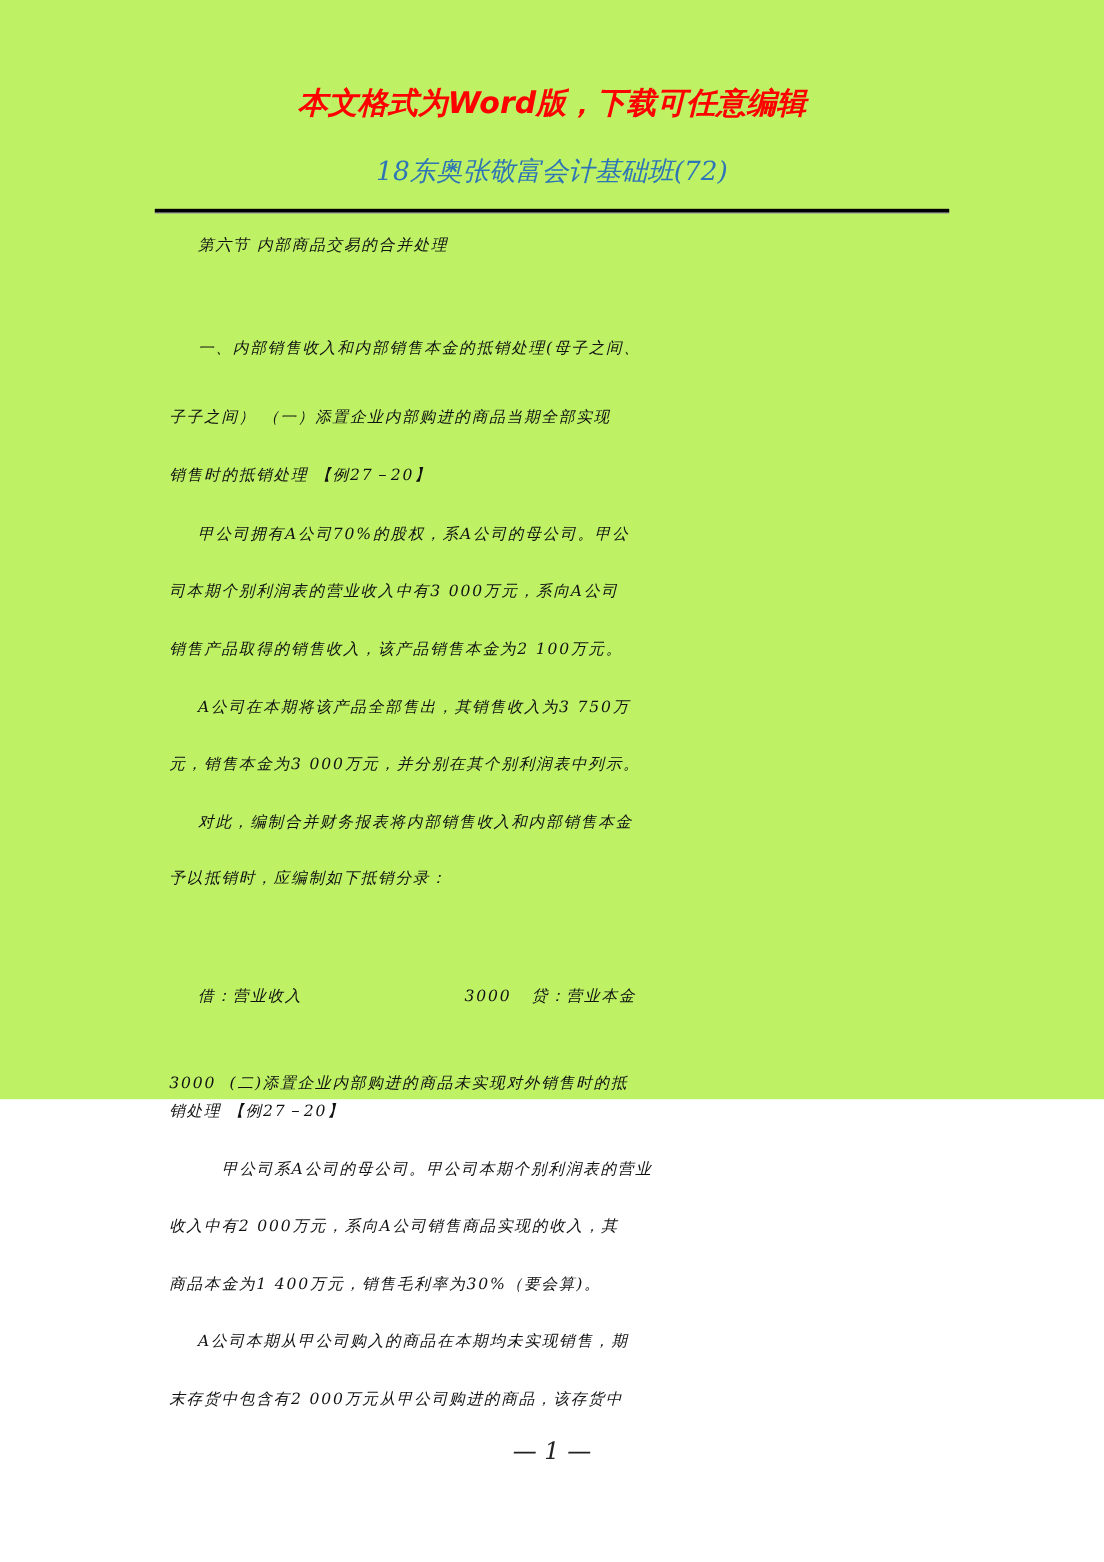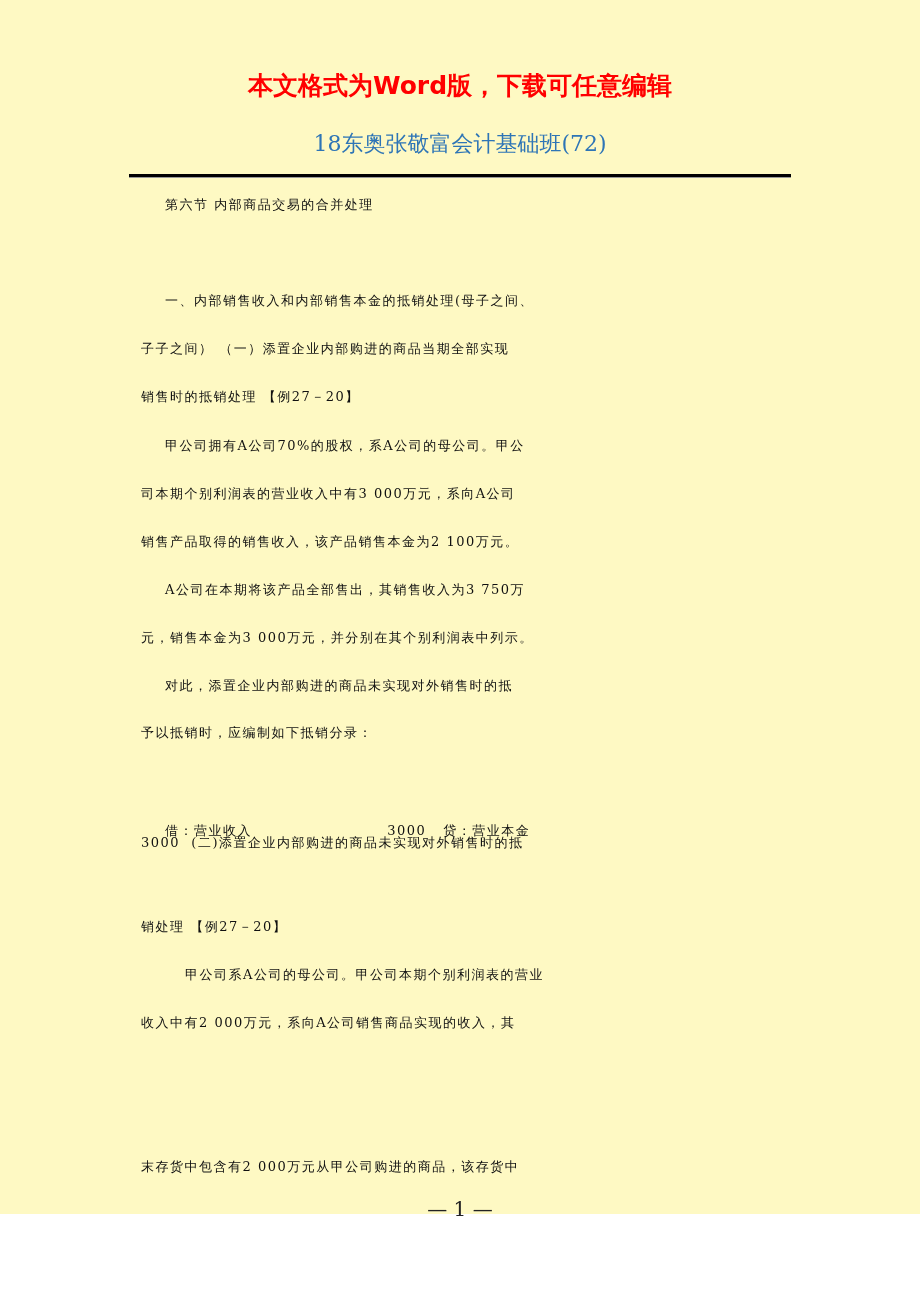--- a/index.html
+++ b/index.html
@@ -1,17 +1,17 @@
 <!DOCTYPE html>
 <html><head>
 <meta charset="utf-8">
 <style>
   html, body { margin: 0; padding: 0; background: #ffffff; }
   body { width: 920px; height: 1302px; position: relative; overflow: hidden; }
-  .page { position: absolute; left: 0; top: 0; width: 920px; height: 1214px; background: #fef9c3; }
+  .page { position: absolute; left: 0; top: 0; width: 920px; height: 916px; background: #bef264; font-style: italic; }
   .banner {
     position: absolute; left: 0; width: 920px; top: 66px; text-align: center;
     font-family: "DejaVu Sans", sans-serif; font-weight: bold; font-size: 25px;
     color: #ff0000; line-height: 40px; letter-spacing: 0px;
   }
   .title {
     position: absolute; left: 0; width: 920px; top: 122px; text-align: center;
     font-family: "DejaVu Serif", serif; font-size: 22px; color: #2e75b6;
     line-height: 44px;
   }
@@ -31,32 +31,34 @@
 </head>
 <body>
 
 <div class="page">
   <div class="banner">本文格式为Word版，下载可任意编辑</div>
   <div class="title">18东奥张敬富会计基础班(72)</div>
   <div class="rule"></div>
 
   <div class="line indent" style="top:190px;">第六节 内部商品交易的合并处理</div>
 
-  <div class="line indent" style="top:286px;">一、内部销售收入和内部销售本金的抵销处理(母子之间、</div>
+  <div class="line indent" style="top:276px;">一、内部销售收入和内部销售本金的抵销处理(母子之间、</div>
   <div class="line" style="top:334px;">子子之间）  （一）添置企业内部购进的商品当期全部实现</div>
   <div class="line" style="top:382px;">销售时的抵销处理 【例27－20】</div>
   <div class="line indent" style="top:431px;">甲公司拥有A公司70%的股权，系A公司的母公司。甲公</div>
   <div class="line" style="top:479px;">司本期个别利润表的营业收入中有3 000万元，系向A公司</div>
   <div class="line" style="top:527px;">销售产品取得的销售收入，该产品销售本金为2 100万元。</div>
   <div class="line indent" style="top:575px;">A公司在本期将该产品全部售出，其销售收入为3 750万</div>
   <div class="line" style="top:623px;">元，销售本金为3 000万元，并分别在其个别利润表中列示。</div>
-  <div class="line indent" style="top:671px;">对此，添置企业内部购进的商品未实现对外销售时的抵</div>
+  <div class="line indent" style="top:671px;">对此，编制合并财务报表将内部销售收入和内部销售本金</div>
   <div class="line" style="top:718px;">予以抵销时，应编制如下抵销分录：</div>
 
   <div class="line indent" style="top:816px; white-space:pre;">借：营业收入                        3000   贷：营业本金</div>
-  <div class="line" style="top:828px; white-space:pre;">3000  (二)添置企业内部购进的商品未实现对外销售时的抵</div>
+  <div class="line" style="top:889px; white-space:pre;">3000  (二)添置企业内部购进的商品未实现对外销售时的抵</div>
   <div class="line" style="top:912px;">销处理 【例27－20】</div>
   <div class="line indent" style="top:960px;margin-left:20px;">甲公司系A公司的母公司。甲公司本期个别利润表的营业</div>
   <div class="line" style="top:1008px;">收入中有2 000万元，系向A公司销售商品实现的收入，其</div>
+  <div class="line" style="top:1056px;">商品本金为1 400万元，销售毛利率为30%（要会算)。</div>
+  <div class="line indent" style="top:1104px;">A公司本期从甲公司购入的商品在本期均未实现销售，期</div>
   <div class="line" style="top:1152px;">末存货中包含有2 000万元从甲公司购进的商品，该存货中</div>
 
   <div class="footer">— 1 —</div>
 </div>
 
 </body></html>

